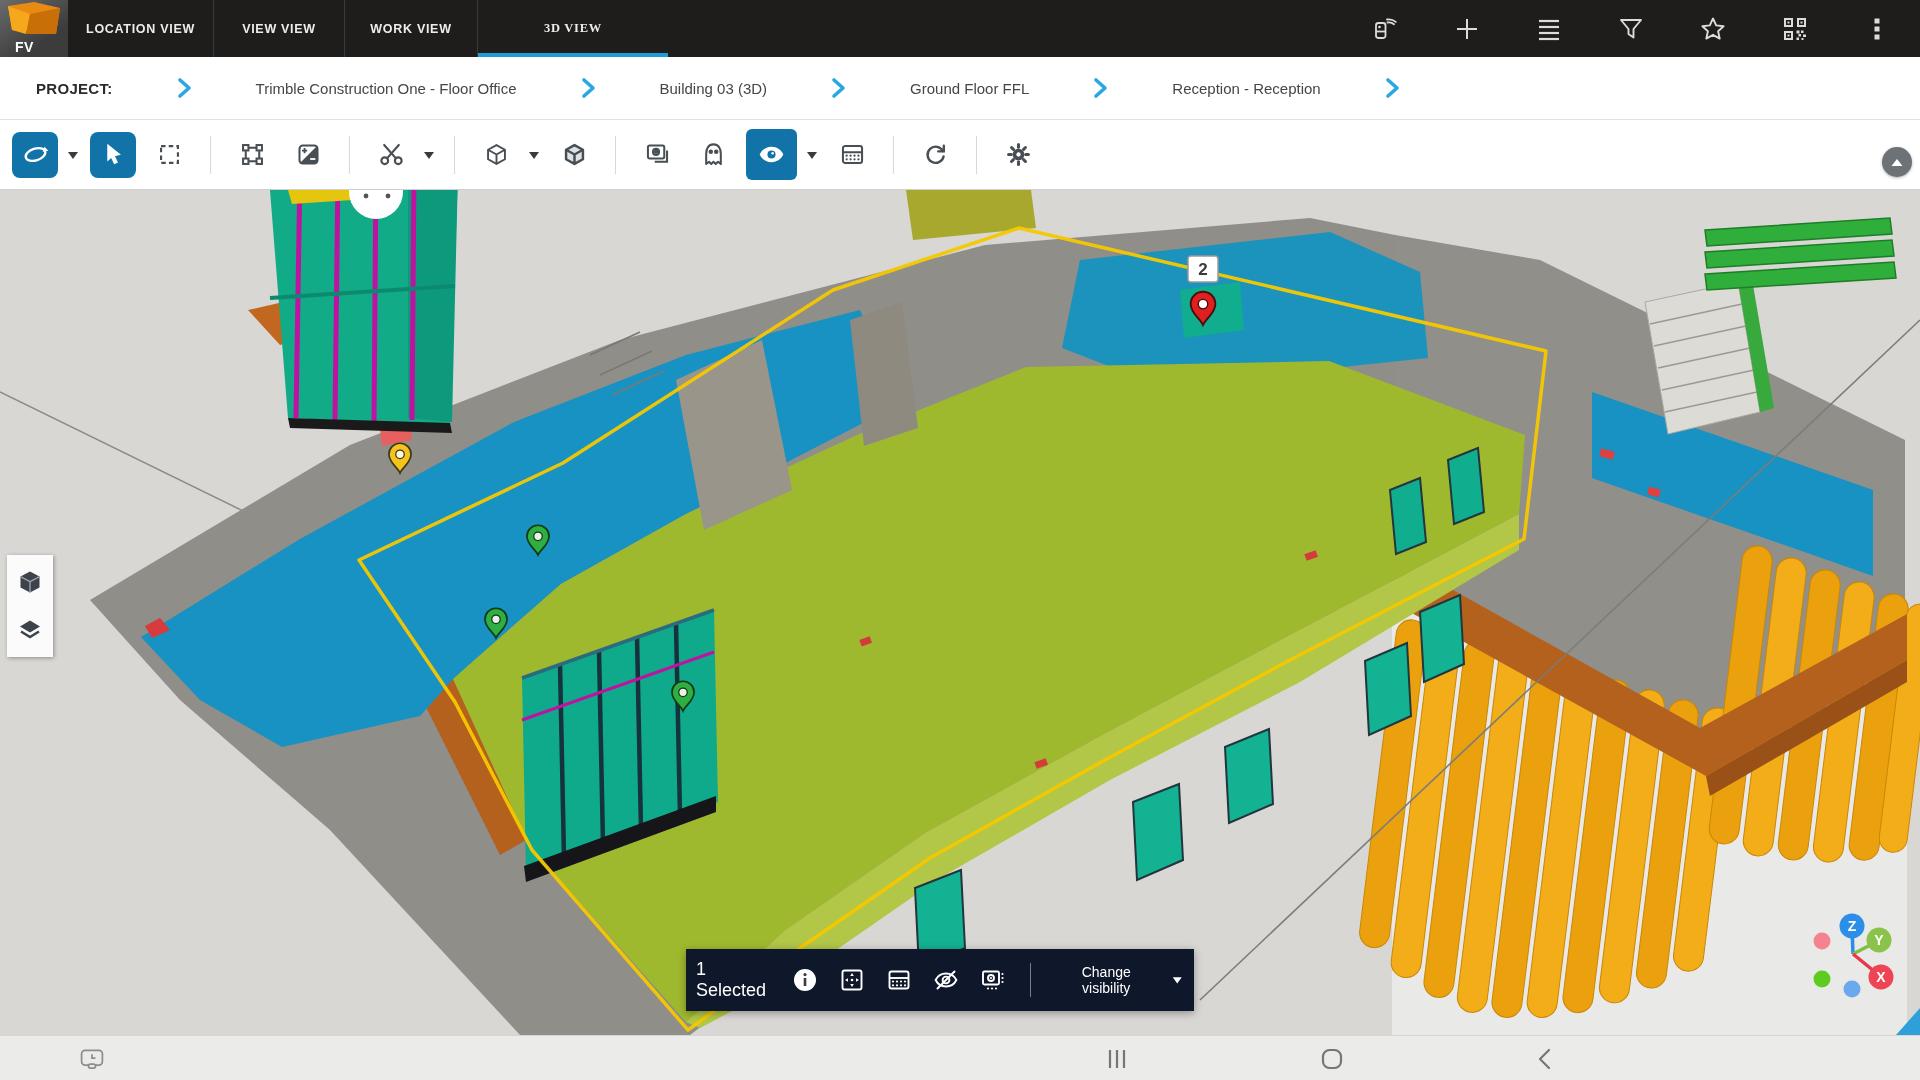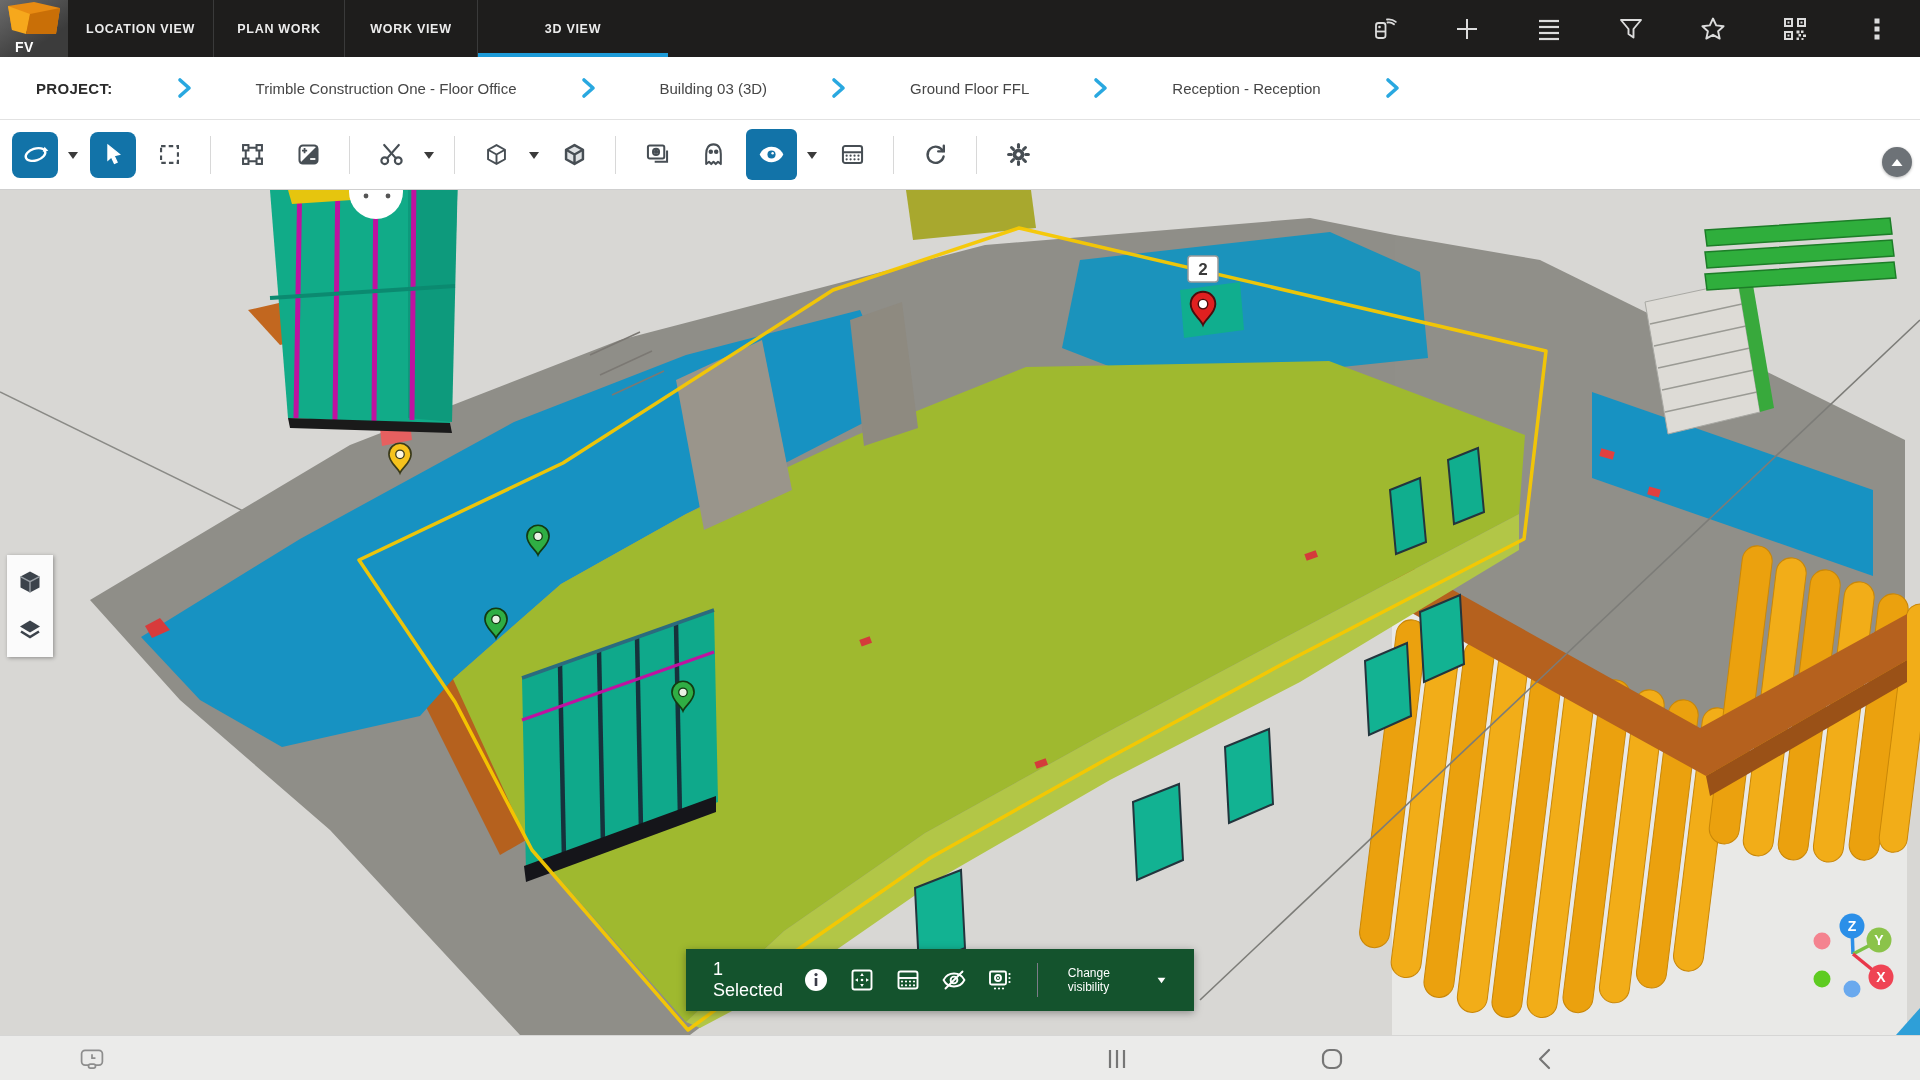--- a/index.html
+++ b/index.html
@@ -7,21 +7,21 @@
 
   
   .topbar { height:57px; background:#1e1d1c; display:flex; align-items:stretch; }
   .logo { width:68px; background:linear-gradient(145deg,#6b6b6b 0%,#3c3c3c 70%); position:relative; flex:0 0 auto; }
   .logo svg { position:absolute; inset:0; }
   .logo .fv { position:absolute; left:15px; bottom:2px; color:#fff; font-weight:bold; font-size:14px; letter-spacing:.5px; }
   .tabs { display:flex; align-items:stretch;text-align:center; }
   .tab { position:relative; display:flex; align-items:center; justify-content:center;
          color:#ececec; font-size:12.5px; font-weight:bold; letter-spacing:.7px;
          border-right:1px solid #3a3a3a; cursor:pointer; }
-  .tab.t1{width:146px;} .tab.t2{width:131px;} .tab.t3{width:133px;} .tab.t4{width:190px; border-right:none;}
+  .tab.t1{width:146px;} .tab.t2{width:131px;} .tab.t3{width:133px;} .tab.t4{width:190px; border-right:none;font-family:Liberation Serif, serif;}
   .tab.active::after { content:""; position:absolute; left:0; right:0; bottom:0; height:4px; background:#1d9bd8; }
   .top-icons { margin-left:auto; display:flex; align-items:center; gap:56px; padding-right:30px; }
   .top-icons .icobtn { width:26px; height:26px; color:#dcdcdc; display:flex; align-items:center; justify-content:center; cursor:pointer; }
   .top-icons svg { width:26px; height:26px; }
 
   
   .breadcrumb { height:63px; background:#ffffff; display:flex; align-items:center; padding-left:36px; gap:64px; border-bottom:1px solid #e2e2e2; }
   .bc-prefix { font-size:15px; font-weight:bold; color:#2b2b2b; letter-spacing:.3px; }
   .bc-item { font-size:15px; color:#464646; cursor:pointer; }
   .bc-chev { width:15px; height:22px; flex:0 0 auto; }
@@ -42,27 +42,27 @@
   
   .viewport { position:relative; height:845px; background:#d8d7d4; overflow:hidden; }
   .scene { position:absolute; inset:0; }
 
   .side-panel { position:absolute; left:7px; top:365px; width:46px; height:102px; background:#fbfbfb;
                 box-shadow:1px 1px 4px rgba(0,0,0,.35); display:flex; flex-direction:column; align-items:center;
                 justify-content:center; gap:22px; }
   .side-panel .sbtn { width:26px; height:26px; color:#3c434b; cursor:pointer; }
   .side-panel svg { width:26px; height:26px; }
 
-  .selbar { position:absolute; left:686px; top:759px; width:508px; height:62px; background:#14532d;
-            display:flex; align-items:center; padding:0 27px; gap:20px; box-shadow:0 2px 8px rgba(0,0,0,.35); }
+  .selbar { position:absolute; left:686px; top:759px; width:508px; height:62px; background:#0f172a;
+            display:flex; align-items:center; padding:0 10px; gap:20px; box-shadow:0 2px 8px rgba(0,0,0,.35); }
   .selbar .count { color:#ffffff; font-size:18px; }
   .selbar .sbico { width:30px; height:30px; color:#ffffff; display:flex; align-items:center; justify-content:center; cursor:pointer; }
   .selbar .sbico svg { width:26px; height:26px; }
   .selbar .sdiv { width:1px; height:34px; background:#7c7c88; margin:0 4px; }
-  .selbar .cv { color:#ffffff; font-size:12px; margin-left:6px; cursor:pointer; }
+  .selbar .cv { color:#ffffff; font-size:14px; margin-left:6px; cursor:pointer;text-align:center; }
   .selbar .cv-caret { width:14px; height:10px; cursor:pointer; }
   .selbar .cv-caret polygon { fill:#ffffff; }
 
   
   .navbar { height:45px; background:#ebebea; position:relative; border-top:1px solid #d6d6d5; }
   .navbar .nbtn { position:absolute; top:0; height:45px; width:60px; display:flex; align-items:center; justify-content:center; color:#767676; cursor:pointer; }
   .navbar svg { width:26px; height:26px; }
 </style>
 </head>
 <body>
@@ -74,21 +74,21 @@
       <polygon points="8,6 30,14 26,34 12,30" fill="#f6a81c"></polygon>
       <polygon points="30,14 60,8 56,34 26,34" fill="#c96f07"></polygon>
     </svg>
     <span class="fv">FV</span>
   </div>
   <div class="tabs">
     <div class="tab t1">
         <span>LOCATION VIEW</span>
       </div>
     <div class="tab t2">
-        <span>PLAN WORK</span>
+        <span>VIEW VIEW</span>
       </div>
     <div class="tab t3">
         <span>WORK VIEW</span>
       </div>
     <div class="tab t4 active">
         <span>3D VIEW</span>
       </div>
   </div>
   <div class="top-icons">
     <div class="icobtn">

